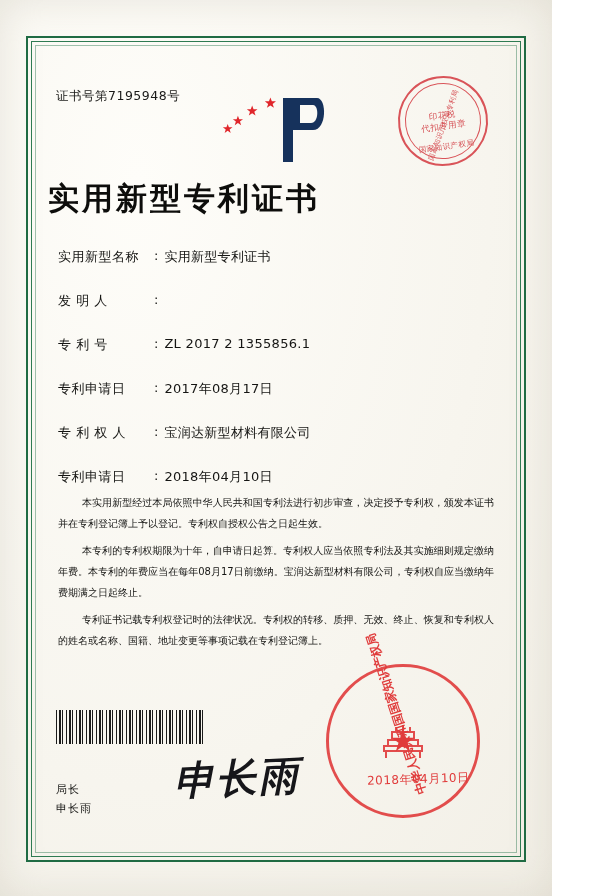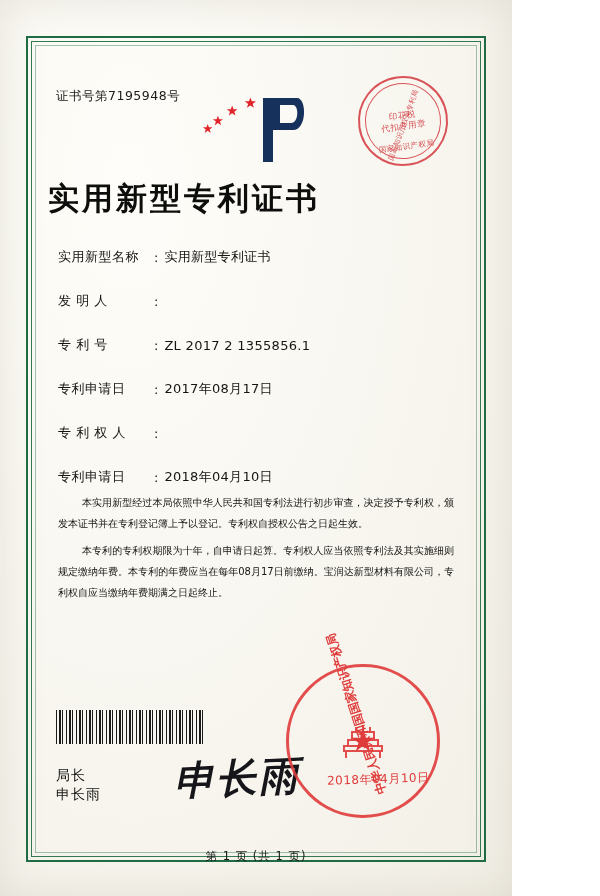--- a/index.html
+++ b/index.html
@@ -10,21 +10,21 @@
   body {
     width: 600px;
     height: 896px;
     overflow: hidden;
     font-family: "DejaVu Sans", "Liberation Sans", sans-serif;
   }
 
   
   .page {
     position: relative;
-    width: 512px;
+    width: 552px;
     height: 896px;
     background: #fbfaf5;
     background-image:
       radial-gradient(ellipse at 25% 20%, #fefdf9 0%, #f7f5ee 60%, #f2efe6 100%);
     overflow: hidden;
   }
   
   .paper-edge {
     position: absolute;
     inset: 0;
@@ -171,21 +171,21 @@
 
   
   .fields {
     position: absolute;
     left: 10px;
     right: 10px;
     top: 188px;
   }
   .field-row {
     display: flex;
-    align-items: center;
+    align-items: flex-start;
     margin-bottom: 26px;
     font-size: 13px;
     color: #151513;
   }
   .field-label {
     width: 96px;
     flex: 0 0 96px;
     letter-spacing: 0.5px;
   }
   .field-label.spread {
@@ -232,22 +232,22 @@
       transparent 5px, transparent 6px,
       #1a1a1a 6px, #1a1a1a 7px,
       transparent 7px, transparent 10px
     );
   }
 
   
   .sig-block {
     position: absolute;
     left: 8px;
-    bottom: 36px;
-    font-size: 14px;
+    bottom: 22px;
+    font-size: 11px;
     line-height: 19px;
     letter-spacing: 1px;
     color: #151513;
   }
   .signature {
     position: absolute;
     left: 126px;
     bottom: 34px;
     font-family: "DejaVu Serif", "Liberation Serif", serif;
     font-size: 40px;
@@ -399,33 +399,35 @@
 
       <div class="field-row">
         <span class="field-label spread">专利申请日</span>
         <span class="field-colon">:</span>
         <span class="field-value">2017年08月17日</span>
       </div>
 
       <div class="field-row">
         <span class="field-label spread">专 利 权 人</span>
         <span class="field-colon">:</span>
+        <span class="field-value">宝润达新型材料有限公司</span>
       </div>
 
       <div class="field-row">
         <span class="field-label spread">专利申请日</span>
         <span class="field-colon">:</span>
         <span class="field-value">2018年04月10日</span>
       </div>
 
     </div>
 
     <div class="paragraphs">
       <p>本实用新型经过本局依照中华人民共和国专利法进行初步审查，决定授予专利权，颁发本证书并在专利登记簿上予以登记。专利权自授权公告之日起生效。</p>
       <p>本专利的专利权期限为十年，自申请日起算。专利权人应当依照专利法及其实施细则规定缴纳年费。本专利的年费应当在每年08月17日前缴纳。宝润达新型材料有限公司，专利权自应当缴纳年费期满之日起终止。</p>
+      <p>专利证书记载专利权登记时的法律状况。专利权的转移、质押、无效、终止、恢复和专利权人的姓名或名称、国籍、地址变更等事项记载在专利登记簿上。</p>
     </div>
 
     <div class="barcode"></div>
 
     <div class="sig-block">
       <div>局长</div>
       <div>申长雨</div>
     </div>
     <div class="signature">申长雨</div>
 
@@ -440,16 +442,15 @@
           <rect x="10" y="28" width="38" height="5"></rect>
           <path d="M18 22 L18 14 L40 14 L40 22"></path>
           <path d="M22 14 L22 9 M29 14 L29 7 M36 14 L36 9"></path>
           <path d="M12 33 L12 40 M46 33 L46 40"></path>
         </g>
       </svg>
       <div class="star">★</div>
     </div>
     <div class="seal-date">2018年04月10日</div>
 
-    <div class="footer">第 1 页 (共 1 页)</div>
 
   </div>
 </div>
 
 </body></html>

